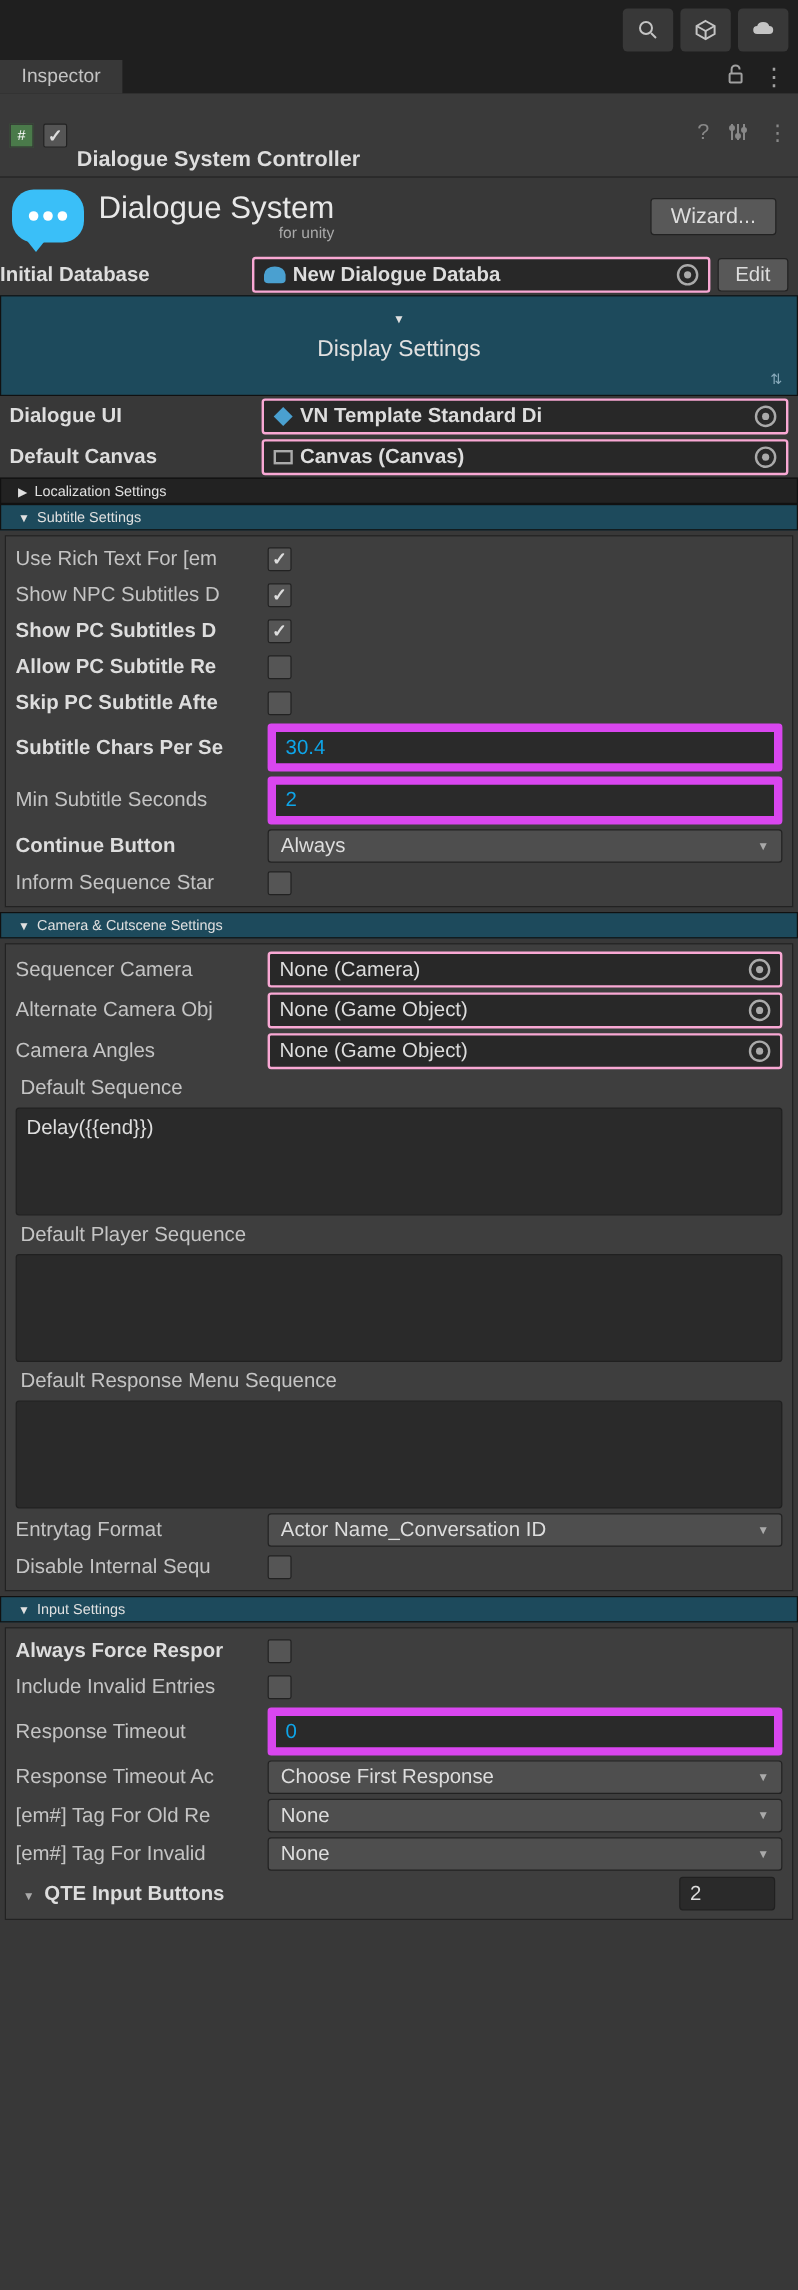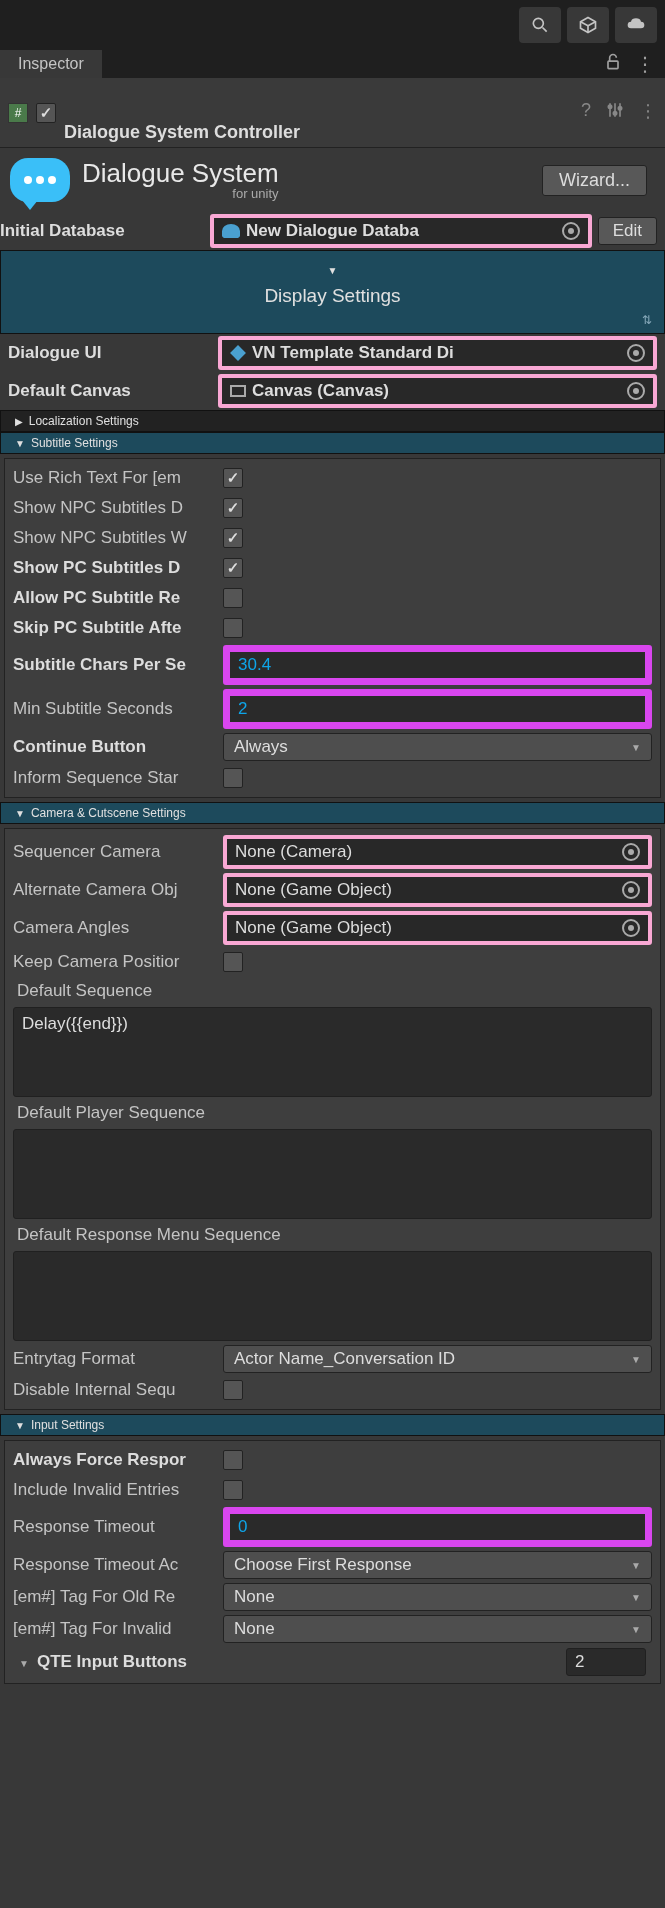--- a/index.html
+++ b/index.html
@@ -17,21 +17,21 @@
 .logo-bubble { width: 60px; height: 44px; background: #3abff8; border-radius: 18px; position: relative; display: flex; align-items: center; justify-content: center; }
 .logo-bubble::after { content: ''; position: absolute; bottom: -8px; left: 12px; width: 0; height: 0; border-left: 8px solid transparent; border-right: 8px solid transparent; border-top: 10px solid #3abff8; }
 .logo-dots { display: flex; gap: 4px; }
 .logo-dots span { width: 8px; height: 8px; background: #fff; border-radius: 50%; }
 .logo-text { color: #e8e8e8; font-size: 26px; line-height: 1; }
 .logo-sub { font-size: 13px; color: #aaa; text-align: right; }
 .wizard-btn { margin-left: auto; margin-right: 8px; background: #585858; border: 1px solid #222; color: #ddd; padding: 4px 16px; border-radius: 3px; font-size: 18px; cursor: pointer; }
 .field-row { display: flex; align-items: center; padding: 2px 8px; min-height: 30px; }
 .field-label { width: 210px; flex-shrink: 0; color: #c4c4c4; overflow: hidden; white-space: nowrap; }
 .field-label.bold { font-weight: bold; color: #ddd; }
-.obj-field { flex: 1; background: #282828; border: 4px solid #f9a8d4; border-radius: 3px; padding: 3px 8px; display: flex; align-items: center; gap: 6px; color: #ddd; position: relative; overflow: hidden; white-space: nowrap; }
+.obj-field { flex: 1; background: #282828; border: 2px solid #f9a8d4; border-radius: 3px; padding: 3px 8px; display: flex; align-items: center; gap: 6px; color: #ddd; position: relative; overflow: hidden; white-space: nowrap; }
 .obj-field .picker { margin-left: auto; width: 18px; height: 18px; border: 2px solid #aaa; border-radius: 50%; position: relative; flex-shrink: 0; }
 .obj-field .picker::after { content: ''; position: absolute; width: 6px; height: 6px; background: #aaa; border-radius: 50%; top: 4px; left: 4px; }
 .cube-icon { width: 16px; height: 16px; background: #4aa0d0; display: inline-block; transform: rotate(45deg) scale(0.7); }
 .db-icon { width: 18px; height: 14px; background: #4aa0d0; border-radius: 50% 50% 20% 20%; display: inline-block; }
 .canvas-icon { width: 16px; height: 12px; border: 2px solid #aaa; display: inline-block; }
 .edit-btn { margin-left: 6px; background: #585858; border: 1px solid #222; color: #ddd; padding: 3px 14px; border-radius: 3px; font-size: 17px; cursor: pointer; }
 .section-header { background: #1d4a5c; color: #e0e0e0; padding: 4px 10px; display: flex; align-items: center; gap: 6px; border: 1px solid #111; cursor: pointer; }
 .section-header.sub { background: #1d4a5c; font-size: 12px; padding: 3px 14px; }
 .section-header.collapsed { background: #222; }
 .tri-down::before { content: '▼'; font-size: 10px; }
@@ -168,24 +168,20 @@
 <div class="panel">
   <div class="field-row">
       <span class="field-label">Use Rich Text For [em</span>
       <span class="checkbox checked"></span>
     </div>
   <div class="field-row">
       <span class="field-label">Show NPC Subtitles D</span>
       <span class="checkbox checked"></span>
     </div>
   <div class="field-row">
-      <span class="field-label">Show NPC Subtitles W</span>
-      <span class="checkbox checked"></span>
-    </div>
-  <div class="field-row">
       <span class="field-label bold">Show PC Subtitles D</span>
       <span class="checkbox checked"></span>
     </div>
   <div class="field-row">
       <span class="field-label bold">Allow PC Subtitle Re</span>
       <span class="checkbox"></span>
     </div>
   <div class="field-row">
       <span class="field-label bold">Skip PC Subtitle Afte</span>
       <span class="checkbox"></span>
@@ -230,24 +226,20 @@
         <span>None (Game Object)</span>
         <span class="picker"></span>
       </div>
     </div>
   <div class="field-row">
       <span class="field-label">Camera Angles</span>
       <div class="obj-field">
         <span>None (Game Object)</span>
         <span class="picker"></span>
       </div>
-    </div>
-  <div class="field-row">
-      <span class="field-label">Keep Camera Positior</span>
-      <span class="checkbox"></span>
     </div>
   <div class="text-label">Default Sequence</div>
   <div class="textarea">Delay({{end}})</div>
   <div class="text-label">Default Player Sequence</div>
   <div class="textarea"></div>
   <div class="text-label">Default Response Menu Sequence</div>
   <div class="textarea"></div>
   <div class="field-row">
       <span class="field-label">Entrytag Format</span>
       <div class="dropdown">

